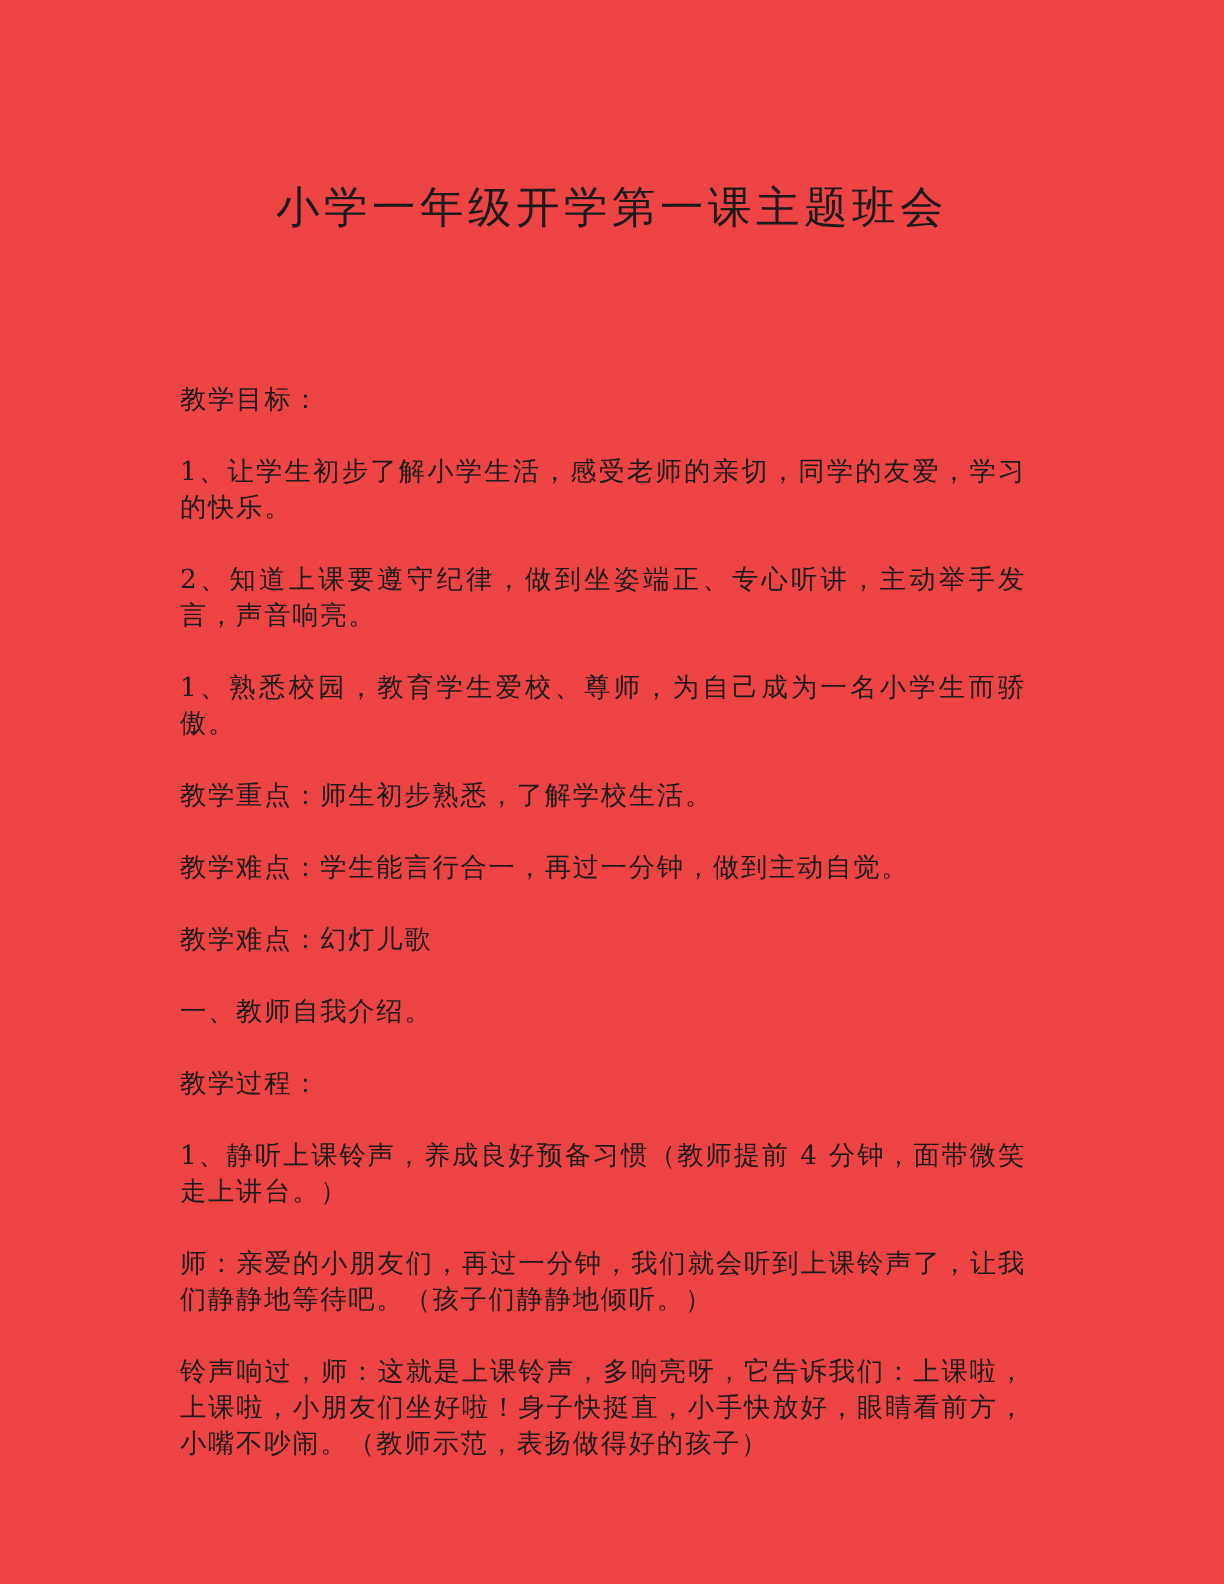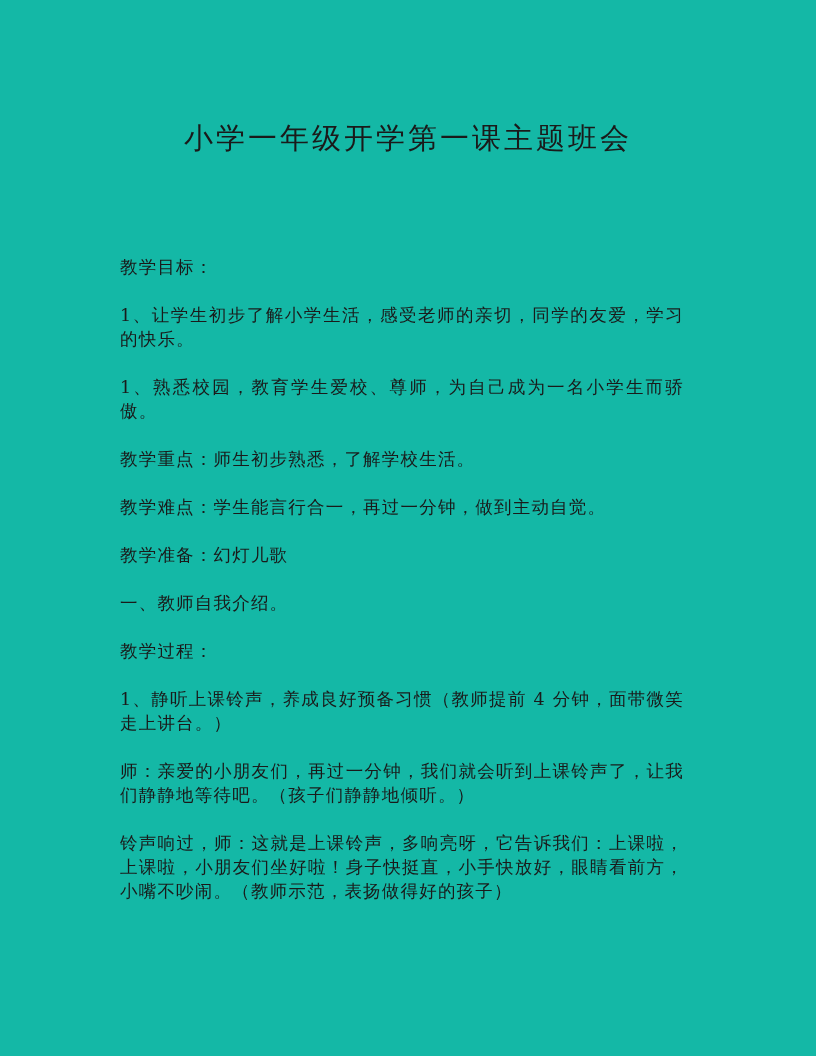--- a/index.html
+++ b/index.html
@@ -14,21 +14,21 @@
       overflow: hidden;
       font-family: "DejaVu Serif", "Liberation Serif", serif;
       color: #1a1a1a;
     }
     .page {
       position: absolute;
       left: 0;
       top: 0;
       width: 816px;
       height: 1056px;
-      background: #14b8a6;
+      background: #ef4444;
     }
     .title {
       position: absolute;
       left: 0;
       width: 816px;
       top: 118px;
       text-align: center;
       font-size: 29px;
       letter-spacing: 3px;
       line-height: 40px;
@@ -52,23 +52,24 @@
   </style>
 </head>
 <body>
 
 <div class="page">
   <h1 class="title">小学一年级开学第一课主题班会</h1>
 
   <div class="body">
     <p class="para">教学目标：</p>
     <p class="para">1、让学生初步了解小学生活，感受老师的亲切，同学的友爱，学习的快乐。</p>
+    <p class="para">2、知道上课要遵守纪律，做到坐姿端正、专心听讲，主动举手发言，声音响亮。</p>
     <p class="para">1、熟悉校园，教育学生爱校、尊师，为自己成为一名小学生而骄傲。</p>
     <p class="para">教学重点：师生初步熟悉，了解学校生活。</p>
     <p class="para">教学难点：学生能言行合一，再过一分钟，做到主动自觉。</p>
-    <p class="para">教学准备：幻灯儿歌</p>
+    <p class="para">教学难点：幻灯儿歌</p>
     <p class="para">一、教师自我介绍。</p>
     <p class="para">教学过程：</p>
     <p class="para">1、静听上课铃声，养成良好预备习惯（教师提前 4 分钟，面带微笑走上讲台。）</p>
     <p class="para">师：亲爱的小朋友们，再过一分钟，我们就会听到上课铃声了，让我们静静地等待吧。（孩子们静静地倾听。）</p>
     <p class="para">铃声响过，师：这就是上课铃声，多响亮呀，它告诉我们：上课啦，上课啦，小朋友们坐好啦！身子快挺直，小手快放好，眼睛看前方，小嘴不吵闹。（教师示范，表扬做得好的孩子）</p>
   </div>
 </div>
 
 </body></html>

